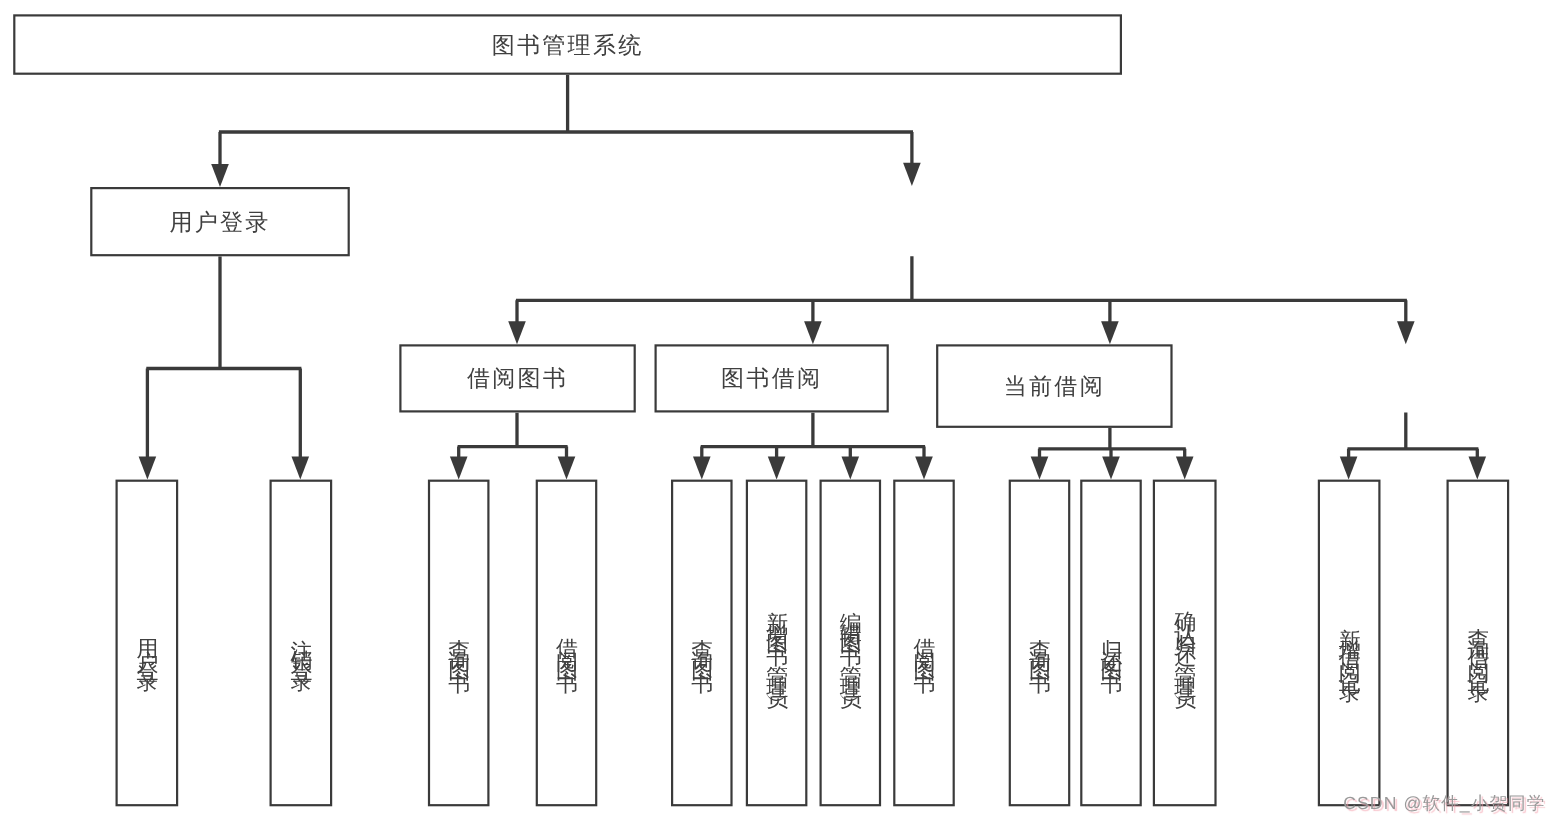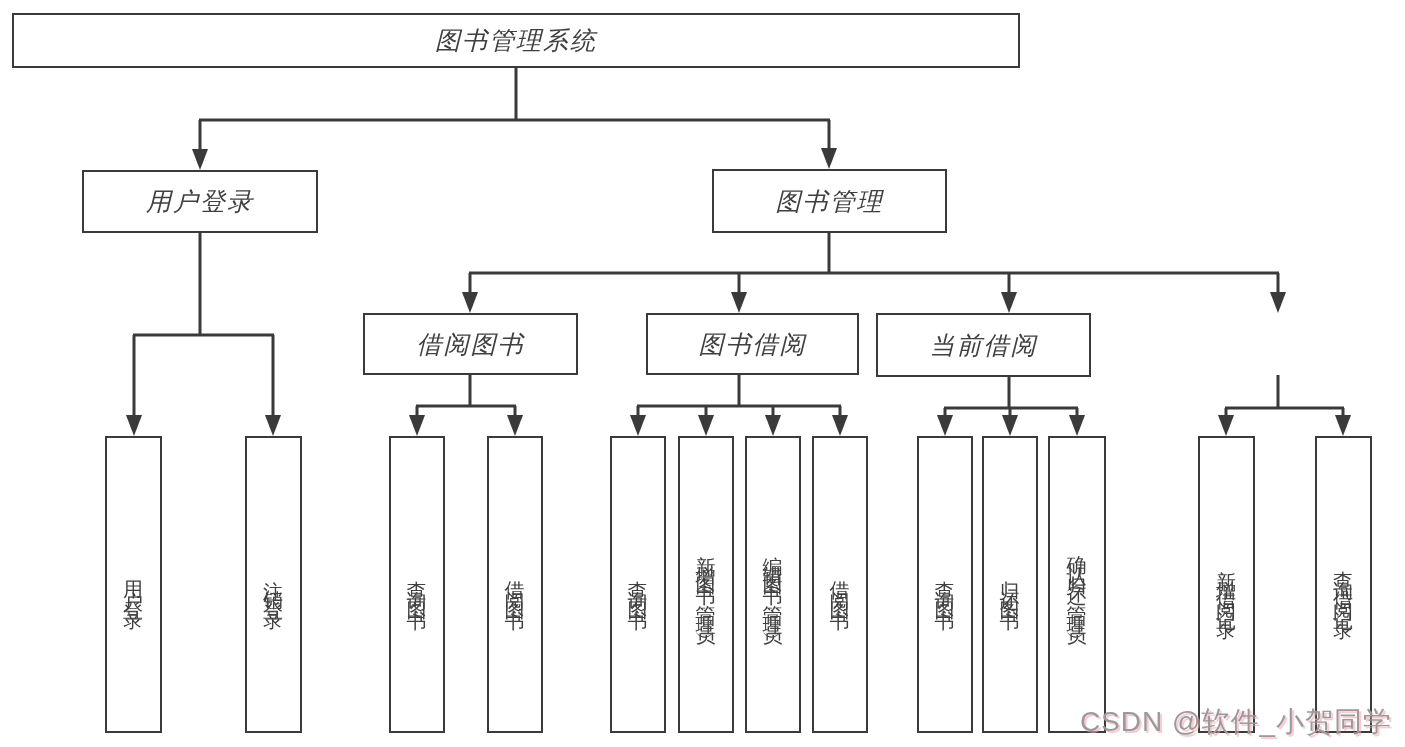--- a/index.html
+++ b/index.html
@@ -24,33 +24,33 @@
   .wires polygon{fill:currentColor;stroke:none;}
   .box{
     position:absolute;
     box-sizing:border-box;
     background:#fff;
     border:2.5px solid var(--border);
     display:flex;align-items:center;justify-content:center;
     z-index:2;
   }
   .box .lbl{color:var(--text);}
-  .h .lbl{font-size:25px;letter-spacing:2px;white-space:nowrap;font-style:italic;}
+  .h .lbl{font-size:21px;letter-spacing:2px;white-space:nowrap;}
   .v .lbl{
     writing-mode:vertical-rl;
     text-orientation:mixed;
     font-size:20px;
     letter-spacing:10px;
     line-height:1;
     white-space:nowrap;
   }
   .watermark{
     position:absolute;
-    right:13px;bottom:6px;
-    font-size:28px;
+    right:0;bottom:6px;
+    font-size:16px;
     letter-spacing:1px;
     color:var(--watermark);
     text-shadow:2px 2px 1px var(--watermark-shadow);
     z-index:5;
     white-space:nowrap;
   }
 </style>
 </head>
 <body>
 
@@ -114,31 +114,28 @@
     </g>
   </svg>
 
   <div class="box h" style="left:12px;top:13px;width:1008px;height:55px">
     <span class="lbl">图书管理系统</span>
   </div>
 
   <div class="box h" style="left:82px;top:170px;width:236px;height:63px">
     <span class="lbl">用户登录</span>
   </div>
-  <div class="box h" style="left:712px;top:169px;width:235px;height:64px">
-    <span class="lbl">图书管理</span>
-  </div>
 
   <div class="box h" style="left:363px;top:313px;width:215px;height:62px">
     <span class="lbl">借阅图书</span>
   </div>
-  <div class="box h" style="left:646px;top:313px;width:213px;height:62px">
+  <div class="box h" style="left:595px;top:313px;width:213px;height:62px">
     <span class="lbl">图书借阅</span>
   </div>
-  <div class="box h" style="left:876px;top:313px;width:215px;height:64px">
+  <div class="box h" style="left:851px;top:313px;width:215px;height:76px">
     <span class="lbl">当前借阅</span>
   </div>
 
   <div class="box v" style="left:105px;top:436px;width:57px;height:297px">
     <span class="lbl">用户登录</span>
   </div>
   <div class="box v" style="left:245px;top:436px;width:57px;height:297px">
     <span class="lbl">注销登录</span>
   </div>
 

